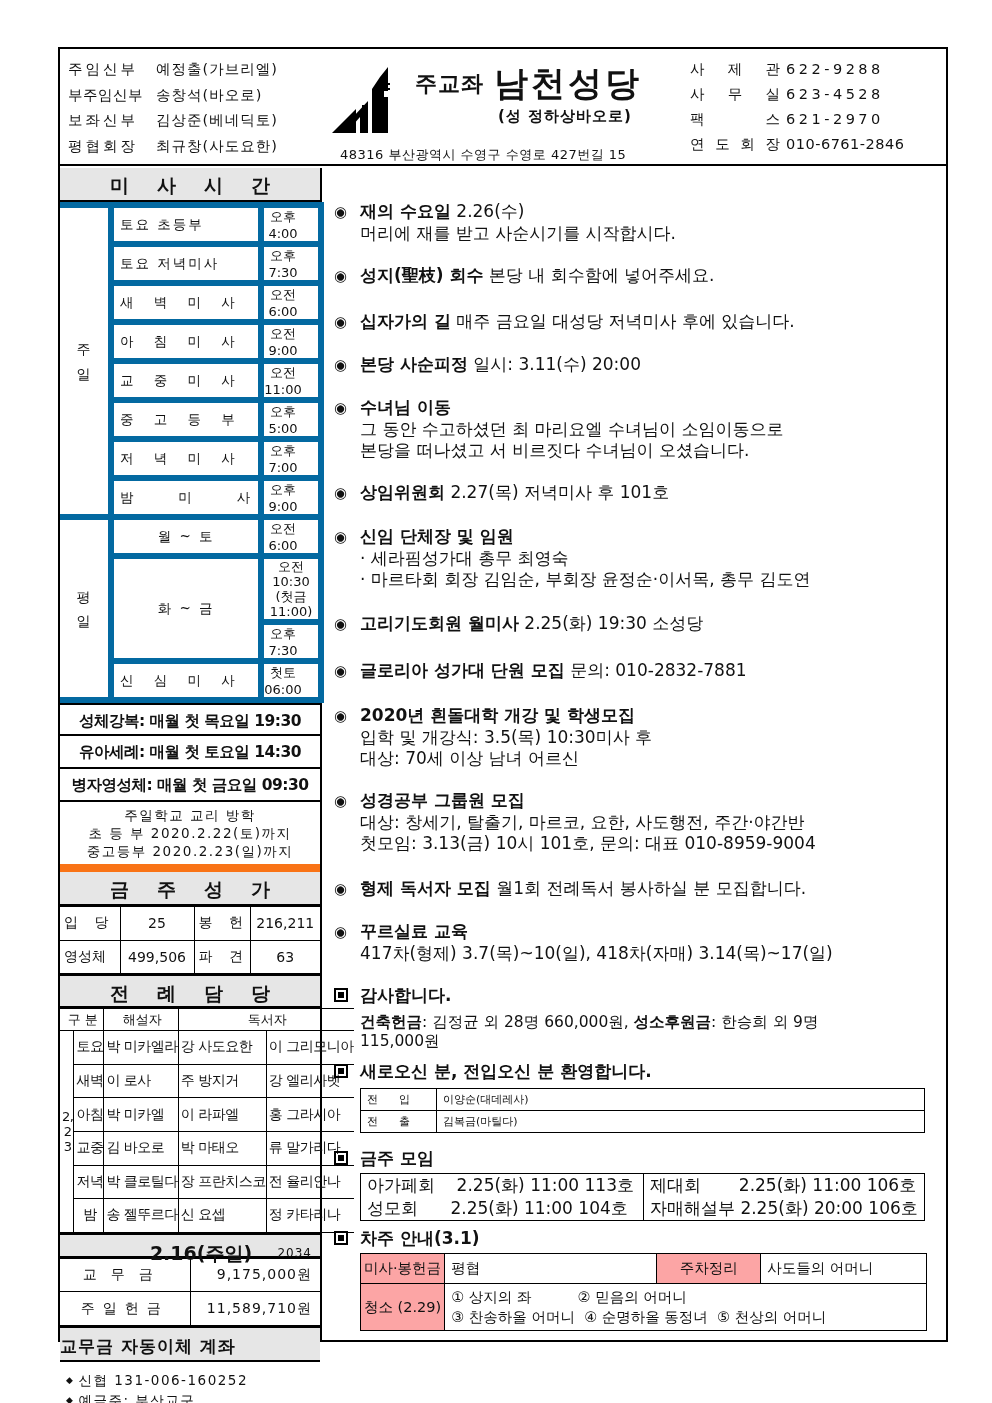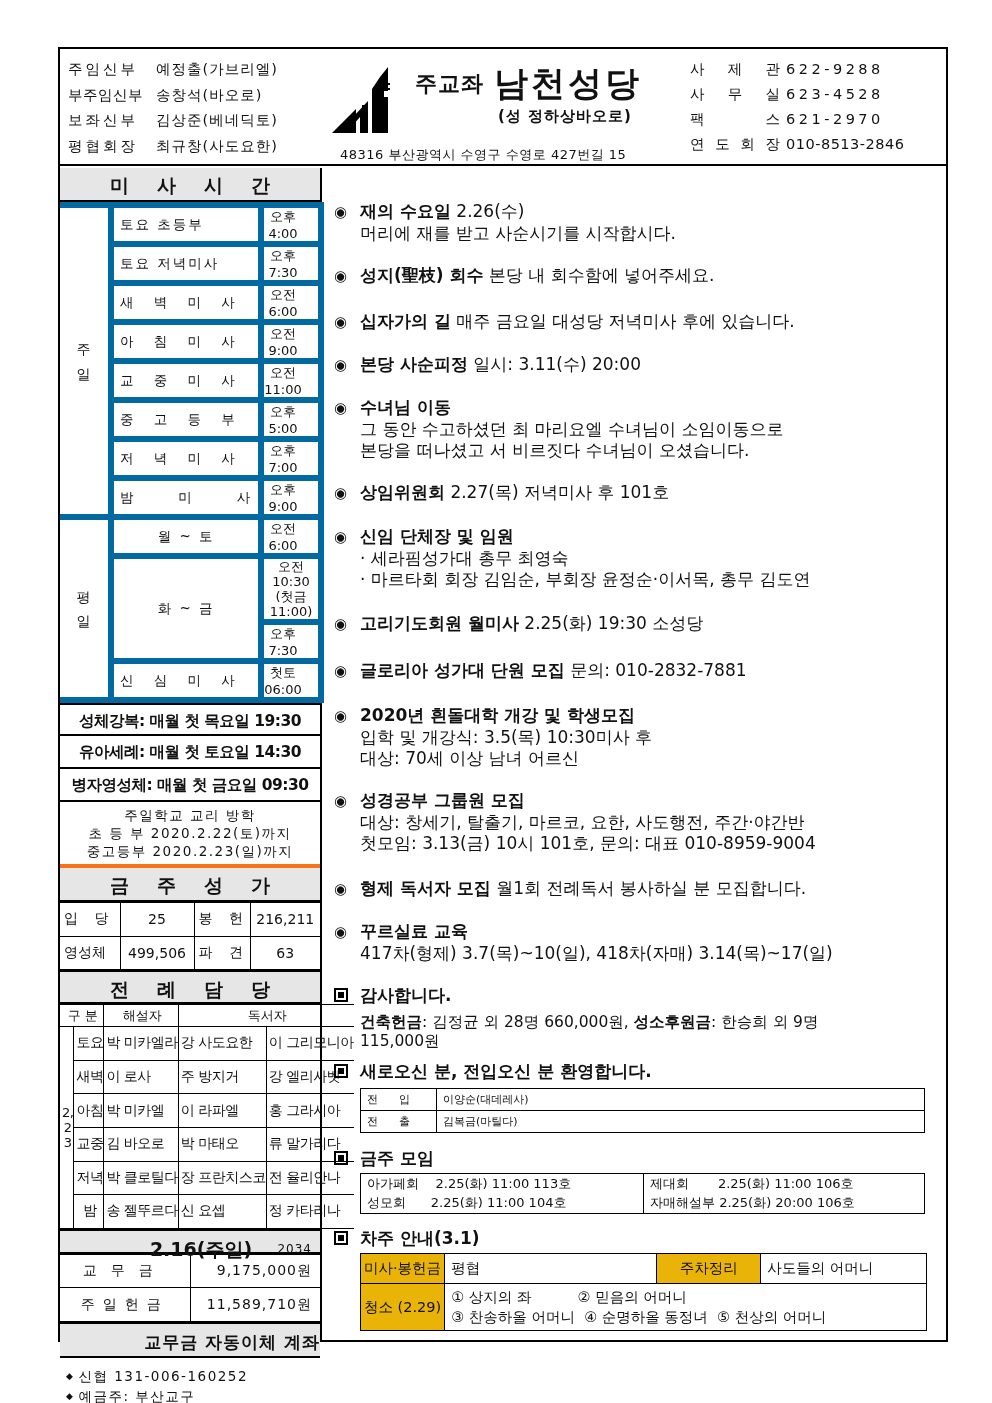--- a/index.html
+++ b/index.html
@@ -36,59 +36,59 @@
   .mass td { border: 6px solid #0369a1; font-size: 13.5px; height: 33.6px; }
   .mass td.side { width: 26px; text-align: center; font-size: 14px; line-height: 24px; border-left: none; }
   .mass td.name { width: 117px; padding-left: 6px; letter-spacing: 2px; }
   .mass td.name.c { text-align: center; padding-left: 0; }
   .mass td.time { text-align: center; padding-right: 16px; font-size: 13px; }
   .mass td.time.c { text-align: center; padding-right: 0; line-height: 15px; }
   .mass tr.thick td { border-top: 2px solid #000; }
 
   .special { border-bottom: 2px solid #000; height: 33px; line-height: 33px; text-align: center; font-weight: bold; font-size: 15.5px; letter-spacing: -0.5px; }
   .special.first { border-top: 2px solid #000; }
-  .school { border-bottom: 4px solid #f97316; text-align: center; font-size: 13.5px; line-height: 18px; padding: 4px 0 4px 0; letter-spacing: 1.5px; }
+  .school { border-bottom: 8px solid #f97316; text-align: center; font-size: 13.5px; line-height: 18px; padding: 4px 0 4px 0; letter-spacing: 1.5px; }
 
   .stats td { border: 1px solid #000; font-size: 13.5px; height: 35.5px; text-align: center; }
   .stats td.lbl { text-align: left; padding-left: 4px; letter-spacing: 6px; }
   .stats tr td:first-child { border-left: none; }
   .stats tr td:last-child { border-right: none; text-align: center; }
 
   .liturgy td { border: 1px solid #000; font-size: 11.5px; height: 23px; padding-left: 2px; white-space: nowrap; letter-spacing: -0.5px; margin-left: 43px; }
   .liturgy tr.hd td { font-size: 13px; text-align: center; height: 22px; letter-spacing: 0; }
   .liturgy tr td:first-child { border-left: none; }
   .liturgy tr td:last-child { border-right: none; }
   .liturgy td.date { text-align: center; font-size: 13px; }
 
   .sunday-head { background: #e6e6e6; border-top: 2px solid #000; border-bottom: 2px solid #000; height: 25px; line-height: 36px; text-align: center; position: relative; padding-left: 22px; }
   .sunday-head .t { font-size: 19px; font-weight: bold; }
   .sunday-head .cnt { position: absolute; right: 8px; top: 0; font-size: 12px; letter-spacing: 1px; }
   .money td { border: 1px solid #000; font-size: 14px; height: 34px; }
   .money td.lbl { width: 130px; text-align: center; letter-spacing: 14px; }
   .money td.val { text-align: right; padding-right: 8px; letter-spacing: 1px; }
   .money tr td:first-child { border-left: none; }
   .money tr td:last-child { border-right: none; }
-  .auto-head { background: #e6e6e6; border-top: 2px solid #000; border-bottom: 2px solid #000; height: 36px; line-height: 36px; text-align: right; font-size: 17px; font-weight: bold; letter-spacing: 1px; }
+  .auto-head { background: #e6e6e6; border-top: 2px solid #000; border-bottom: 2px solid #000; height: 36px; line-height: 36px; text-align: left; font-size: 17px; font-weight: bold; letter-spacing: 1px; }
   .auto-body { padding: 8px 6px 0 6px; font-size: 13.5px; line-height: 20px; letter-spacing: 1.5px; }
   .auto-body .dot { font-size: 9px; vertical-align: 2px; margin-right: 4px; }
 
   
   .right { position: absolute; left: 264px; top: 119px; width: 622px; }
   .notice { position: absolute; left: 10px; font-size: 17px; line-height: 21px; white-space: nowrap; }
   .notice .bullet { display: inline-block; width: 26px; font-size: 15px; }
   .notice .title { font-weight: bold; }
   .notice .line { padding-left: 26px; }
   .box-head { position: absolute; left: 10px; font-size: 17px; font-weight: bold; white-space: nowrap; }
   .box-head .sq { display: inline-block; width: 14px; height: 14px; border: 2px solid #000; position: relative; margin-right: 12px; vertical-align: -1px; }
   .box-head .sq::after { content: ""; position: absolute; left: 2px; top: 2px; width: 6px; height: 6px; background: #000; }
   .thanks { position: absolute; left: 36px; font-size: 15.5px; line-height: 19px; }
   .thanks b { font-weight: bold; }
   .itab { position: absolute; left: 36px; border-collapse: collapse; font-size: 11px; }
   .itab td { border: 1px solid #000; padding: 0 6px; height: 22px; white-space: nowrap; }
-  .gray { background: #eab308; }
+  .gray { background: #fca5a5; }
 </style>
 </head>
 <body>
 
 <div class="page">
 
   <div class="header">
     <div class="clergy">
       <div class="row">
           <span class="role">주임신부</span>
@@ -149,21 +149,21 @@
           </span>
         <span class="num">621-2970</span>
       </div>
       <div class="row">
         <span class="label">
             <span>연</span>
             <span>도</span>
             <span>회</span>
             <span>장</span>
           </span>
-        <span class="num tight">010-8513-2846</span>
+        <span class="num tight">010-6761-2846</span>
       </div>
     </div>
   </div>
 
   <div class="left">
     <div class="sec-head">미사시간</div>
 
     <table class="mass">
       <tbody>
           <tr>
@@ -395,21 +395,21 @@
       <tr>
             <td style="white-space:pre">전      출</td>
             <td>김복금(마틸다)</td>
           </tr>
     </tbody>
       </table>
 
     <div class="box-head" style="top:979px">
       <span class="sq"></span><span>금주 모임</span>
     </div>
-    <table class="itab" style="top:1005px; width:565px; font-size:13px">
+    <table class="itab" style="top:1005px; width:565px; font-size:17px">
       <tbody>
           <tr>
         <td style="border-bottom:none;white-space:pre;width:283px;height:20px">아가페회    2.25(화) 11:00 113호</td>
         <td style="border-bottom:none;white-space:pre;height:20px">제대회       2.25(화) 11:00 106호</td>
       </tr>
       <tr>
         <td style="border-top:none;white-space:pre;height:20px">성모회      2.25(화) 11:00 104호</td>
         <td style="border-top:none;white-space:pre;height:20px">자매해설부 2.25(화) 20:00 106호</td>
       </tr>
     </tbody>

